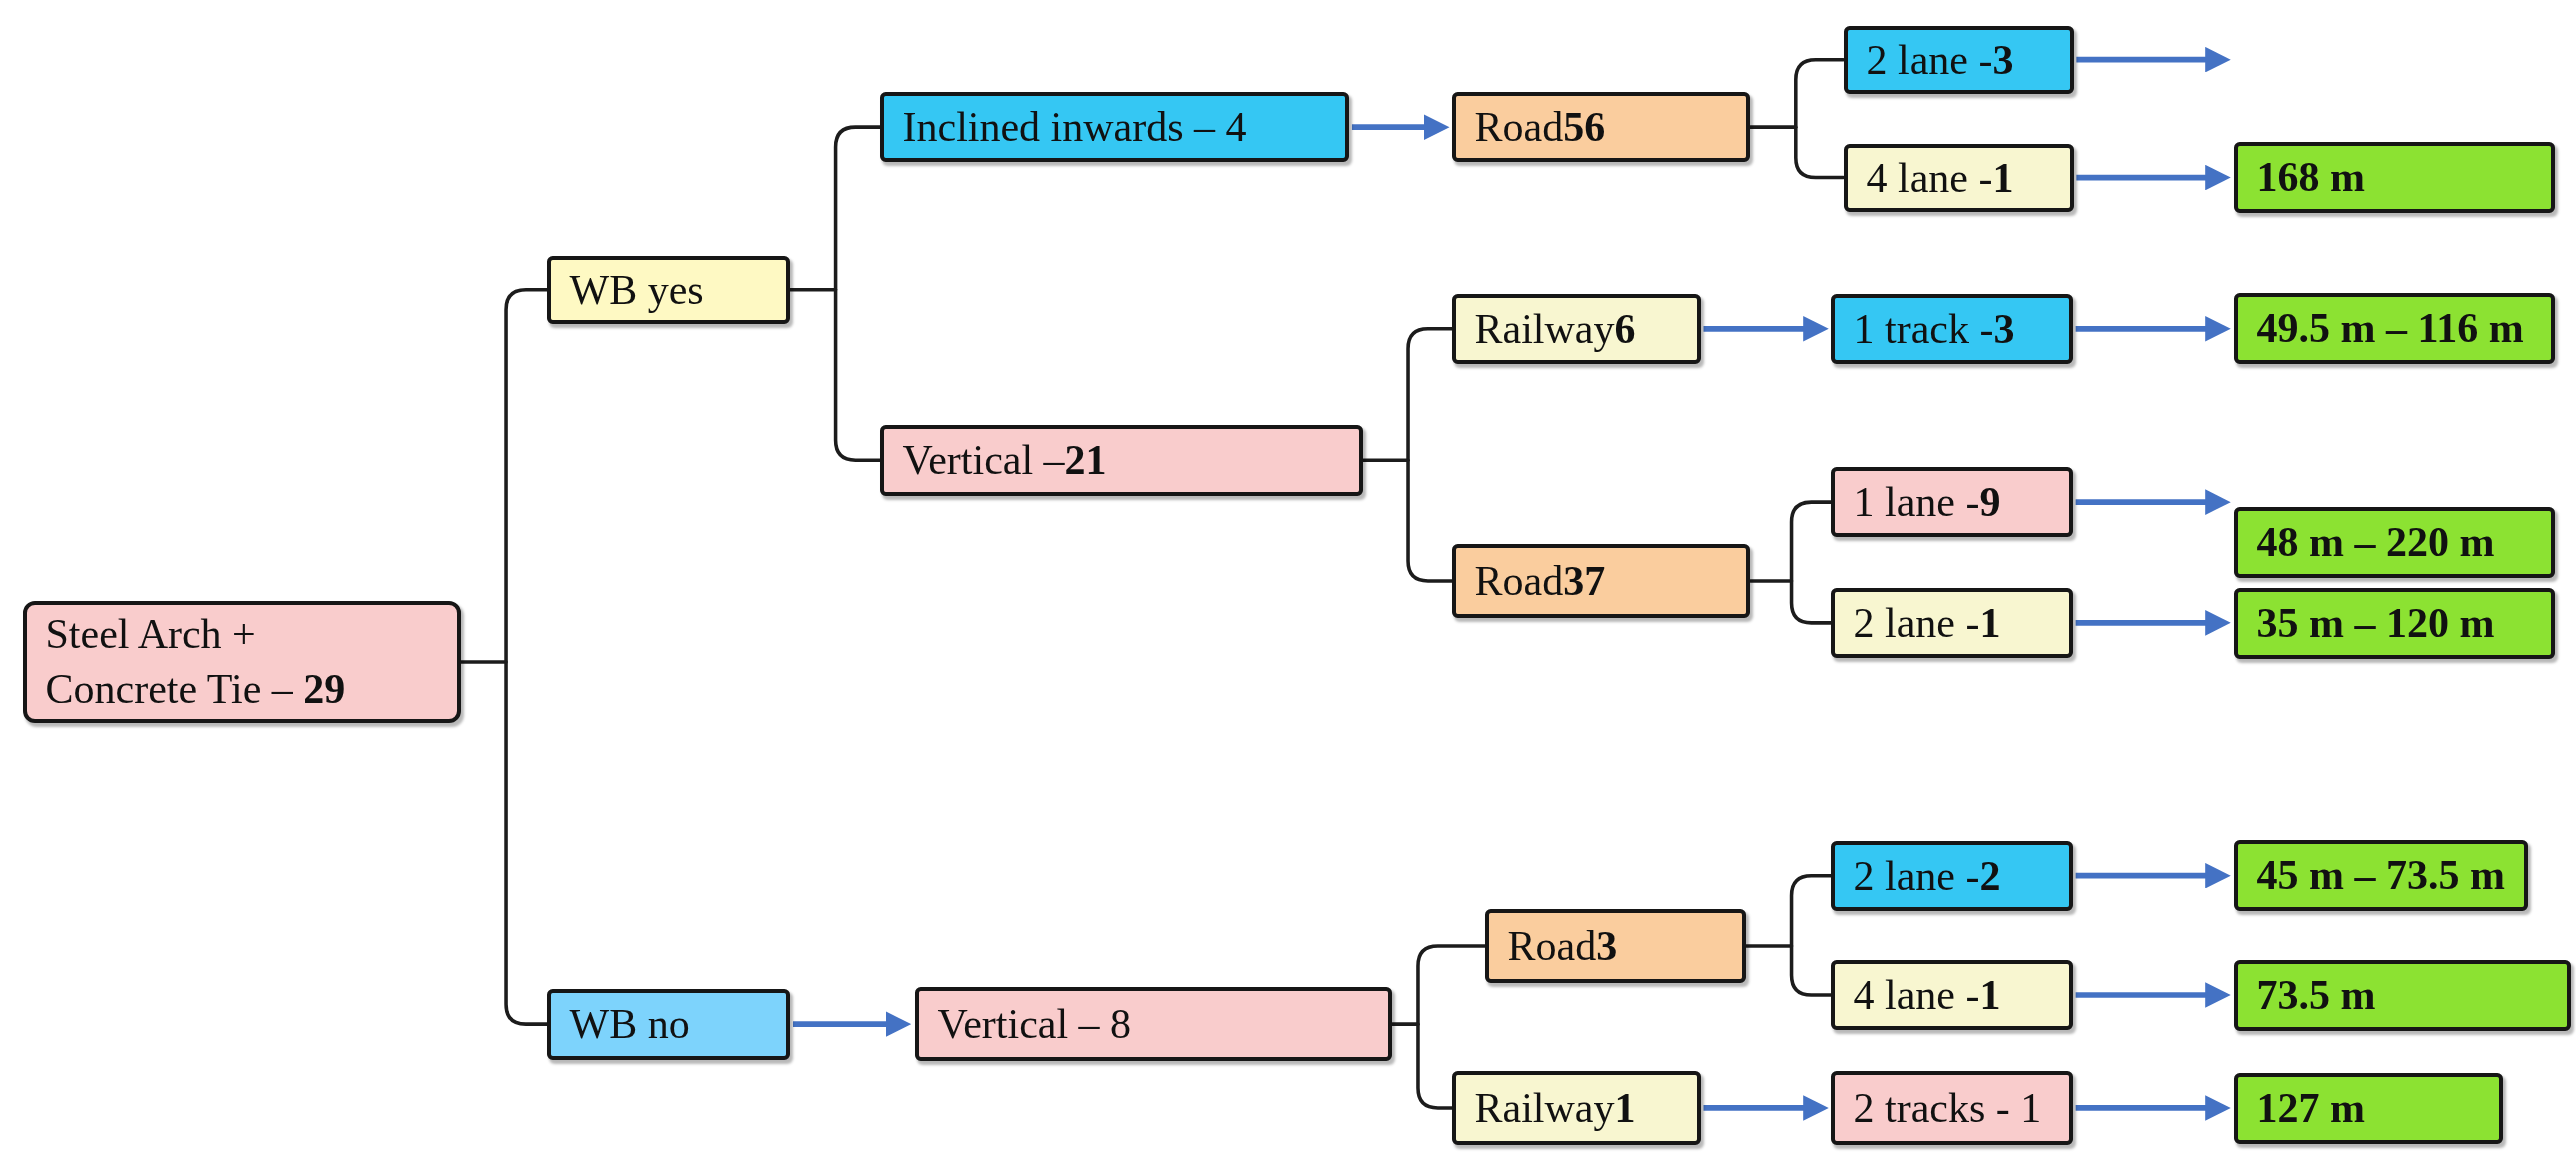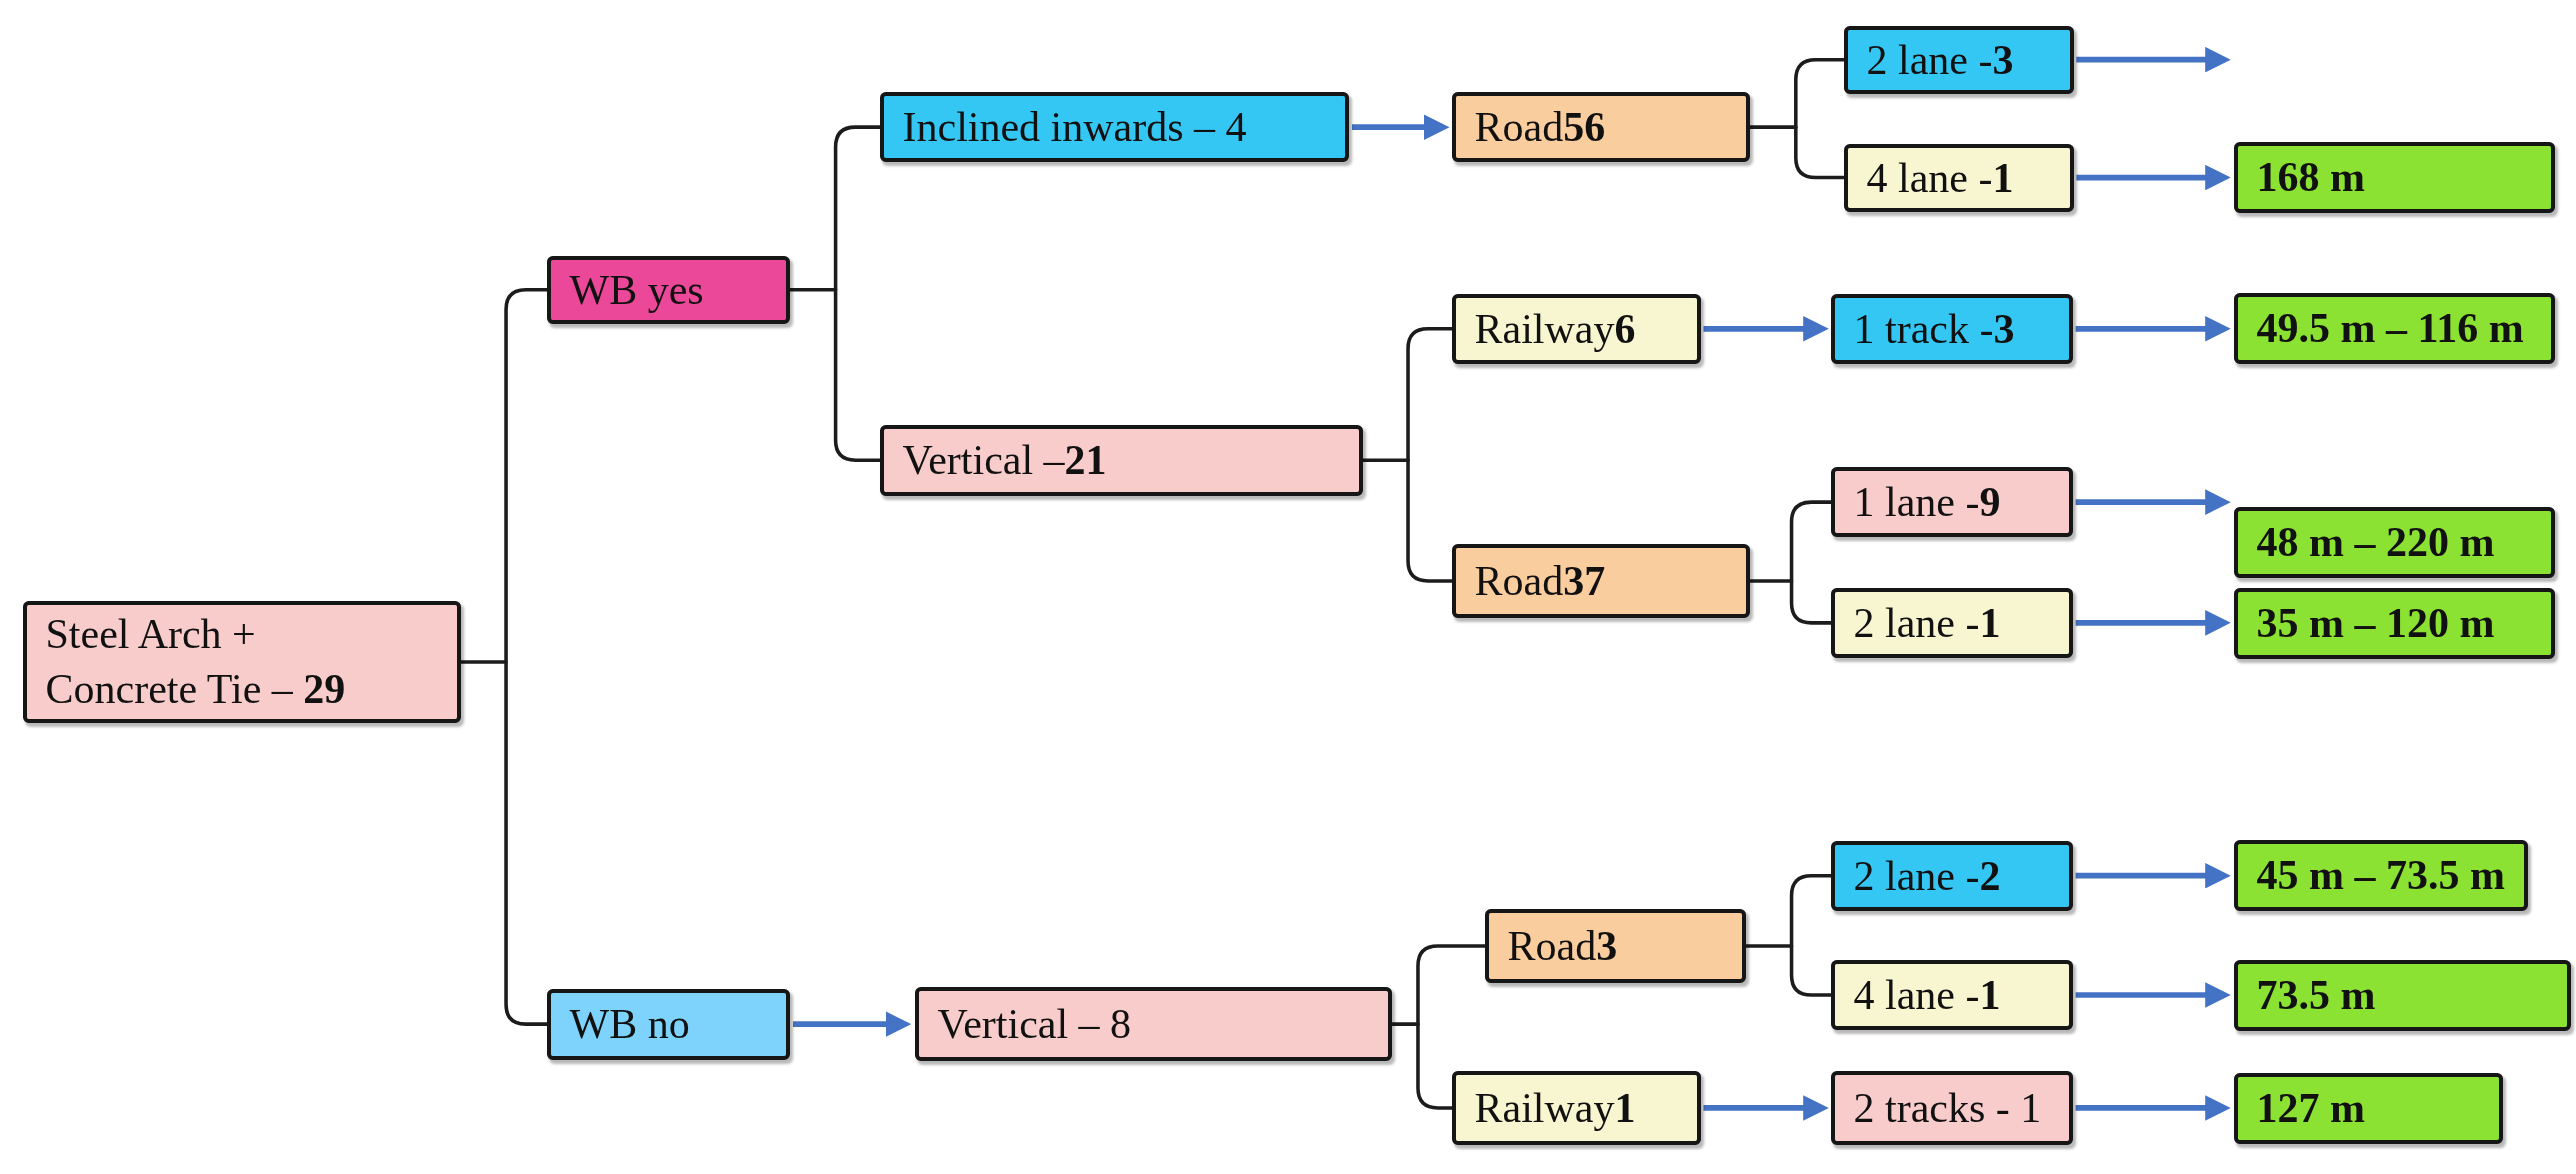--- a/index.html
+++ b/index.html
@@ -12,21 +12,21 @@
   svg.wires{position:absolute;left:0;top:0;width:2576px;height:1174px;}
   .node{
     position:absolute; box-sizing:border-box;
     display:flex; align-items:center;
     border:4.3px solid #161616; border-radius:5.7px;
     padding:0 8.5px 0 18.5px;
     font-size:42px; line-height:1.1; white-space:nowrap;
     box-shadow:2.1px 3.6px 2.8px rgba(0,0,0,0.28);
   }
   .node b{font-weight:bold;}
-  .node.multi{flex-direction:column; align-items:flex-start; justify-content:center; line-height:1.32;}
+  .node.multi{flex-direction:column; align-items:flex-start; justify-content:center; line-height:1.32;border-radius:12px;}
 </style>
 </head>
 <body>
 
 <div class="canvas">
 
   <svg class="wires" viewBox="0 0 3626 1653" xmlns="http://www.w3.org/2000/svg">
     <defs>
       <marker id="ah" viewBox="0 0 10 10" refX="1" refY="5" markerWidth="4.5" markerHeight="4.5" orient="auto" markerUnits="strokeWidth">
         <path d="M0 0 L10 5 L0 10 z" class="ah-fill" fill="#4472C4"></path>
@@ -64,21 +64,21 @@
       <path d="M2398 1560 H2542"></path>
       <path d="M2922 1560 H3108"></path>
     </g>
   </svg>
 
   <div class="node multi" style="left: 23px; top: 601px; width: 438px; height: 122px; background: rgb(249, 204, 204); border-color: rgb(22, 22, 22);">
     <div><span>Steel Arch +</span></div>
     <div><span>Concrete Tie – </span><b>29</b></div>
   </div>
 
-  <div class="node" style="left: 547px; top: 256px; width: 243px; height: 68px; background: #ec4899; border-color: rgb(22, 22, 22);">
+  <div class="node" style="left: 547px; top: 256px; width: 243px; height: 68px; background: #fef9c3; border-color: rgb(22, 22, 22);">
     <span>WB yes</span>
       <b></b>
   </div>
   <div class="node" style="left: 547px; top: 989px; width: 243px; height: 71px; background: #7dd3fc; border-color: rgb(22, 22, 22);">
     <span>WB no</span>
       <b></b>
   </div>
 
   <div class="node" style="left: 880px; top: 92px; width: 469px; height: 70px; background: rgb(53, 199, 243); border-color: rgb(22, 22, 22);">
     <span>Inclined inwards – 4</span>

